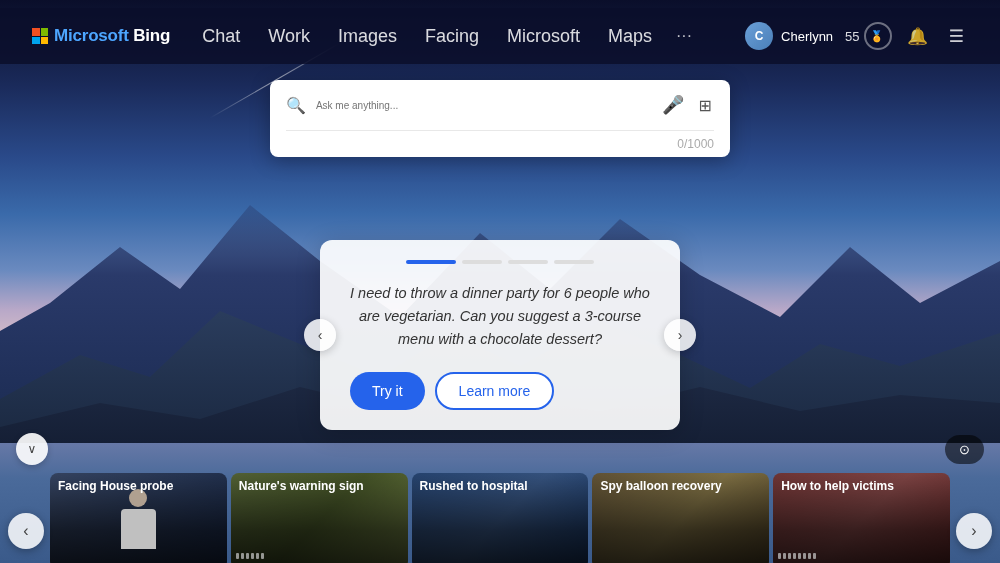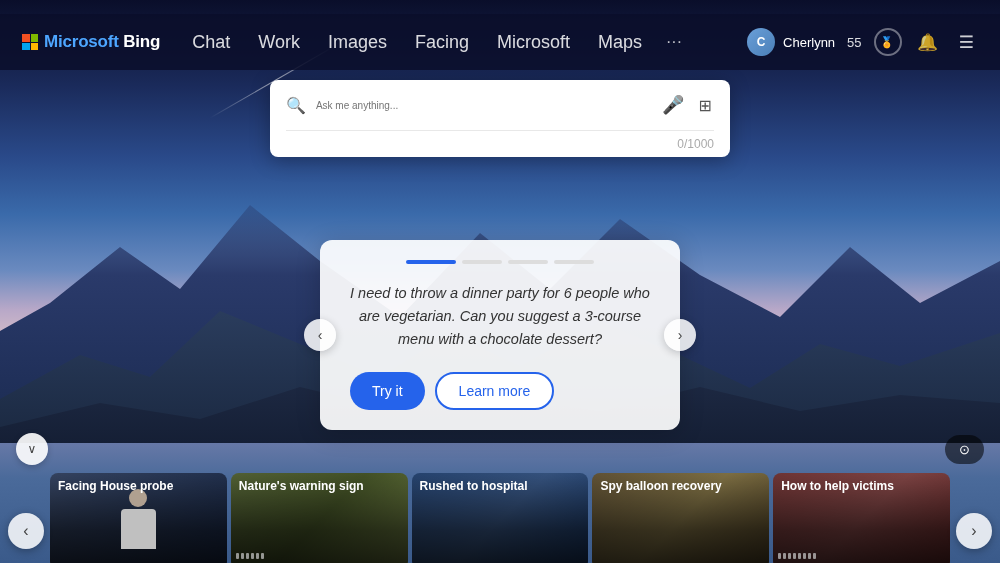--- a/index.html
+++ b/index.html
@@ -75,28 +75,28 @@
       left: 200px;
       width: 150px;
       height: 1px;
       background: linear-gradient(90deg, transparent, rgba(255,255,255,0.6), transparent);
       transform: rotate(-30deg);
     }
 
     
     .navbar {
       position: absolute;
-      top: 14px;
+      top: 8px;
       left: 0;
       right: 0;
       height: 56px;
       background: rgba(10, 14, 42, 0.85);
       display: flex;
       align-items: center;
-      padding: 0 22px;
+      padding: 0 32px;
       z-index: 100;
     }
     .nav-logo {
       display: flex;
       align-items: center;
       gap: 6px;
       margin-right: 20px;
     }
     .ms-logo {
       display: grid;
@@ -158,21 +158,21 @@
       display: flex;
       align-items: center;
       justify-content: center;
       font-size: 12px;
       color: white;
       font-weight: 600;
     }
     .nav-points {
       display: flex;
       align-items: center;
-      gap: 12px;
+      gap: 4px;
       color: rgba(255,255,255,0.85);
       font-size: 13px;
     }
     .points-circle {
       width: 28px;
       height: 28px;
       border-radius: 50%;
       border: 2px solid rgba(255,255,255,0.4);
       display: flex;
       align-items: center;

